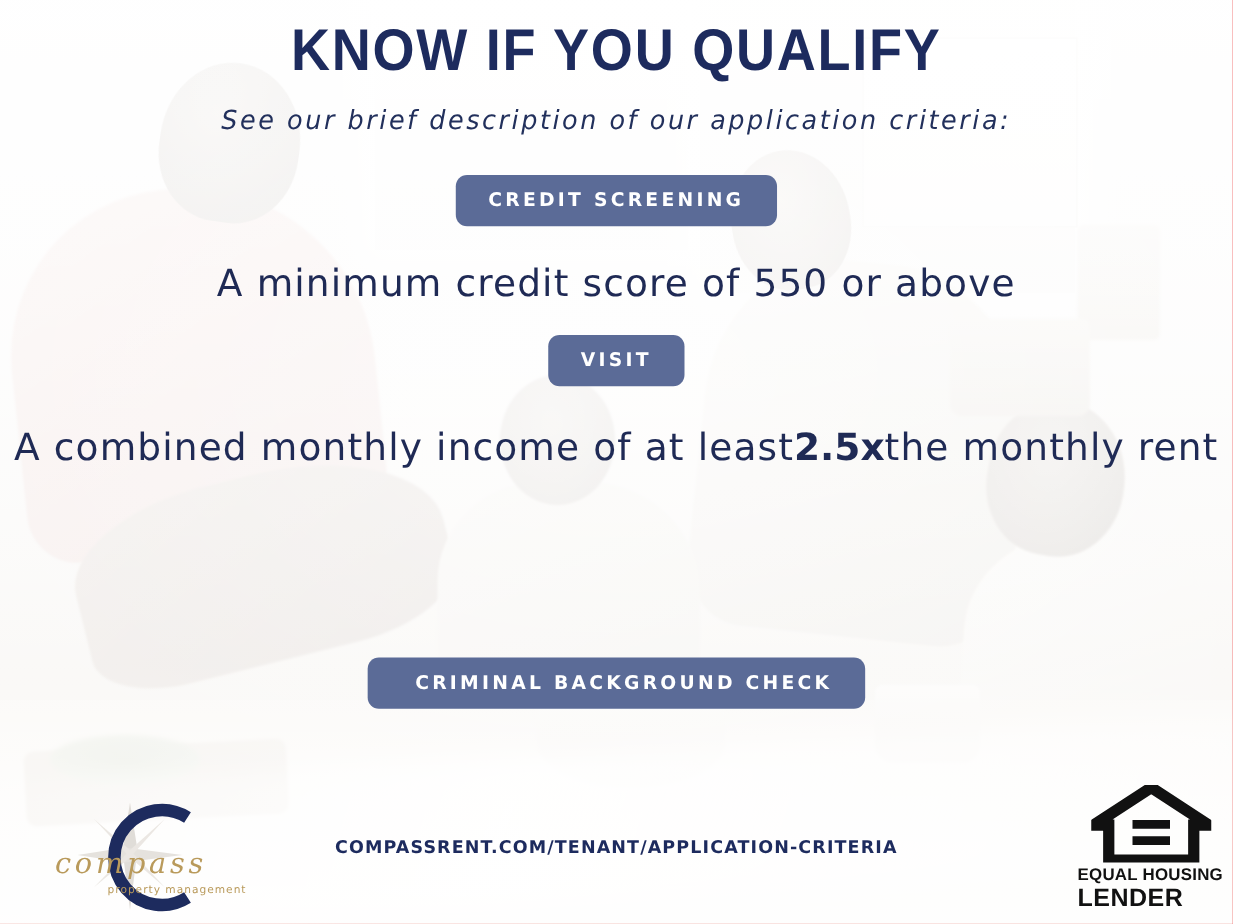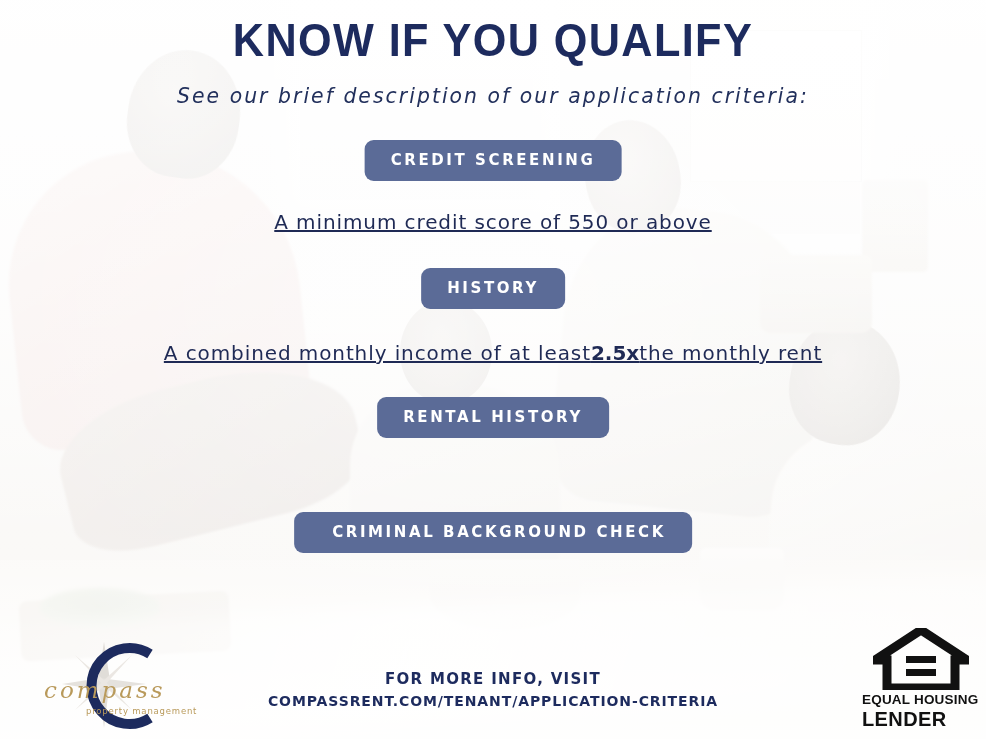--- a/index.html
+++ b/index.html
@@ -244,33 +244,32 @@
     font-size: 15px;
     letter-spacing: 2.6px;
     padding: 11px 26px 12px 26px;
     white-space: nowrap;
     text-align: center;
     box-shadow: 0 0 0 0 rgba(0,0,0,0);
   }
   .badge-credit  { top: 140px; }
   .badge-income  { top: 268px; }
   .badge-rental  { top: 397px; }
-  .badge-criminal{ top: 512px; padding-left: 38px; }
+  .badge-criminal{ top: 526px; padding-left: 38px; }
 
   .criteria-line {
     position: absolute;
     left: 0; right: 0;
     text-align: center;
     font-family: "DejaVu Sans", sans-serif;
     font-weight: 400;
-    font-size: 20px;
+    font-size: 30px;
     letter-spacing: 0.9px;
     color: #1f2a55;
     white-space: nowrap;
-    text-decoration: underline;
   }
   .line-credit   { top: 210px; }
   .line-income   { top: 341px; }
   .line-rental   { top: 473px; }
   .line-criminal { top: 600px; }
 
   .criteria-line .emph {
     font-weight: bold;
     letter-spacing: 0;
   }
@@ -364,29 +363,27 @@
   </div>
 
   <div class="content">
 
     <div class="title">KNOW IF YOU QUALIFY</div>
     <div class="subtitle">See our brief description of our application criteria:</div>
 
     <div class="badge badge-credit">CREDIT SCREENING</div>
     <div class="criteria-line line-credit">A minimum credit score of 550 or above</div>
 
-    <div class="badge badge-income">HISTORY</div>
+    <div class="badge badge-income">VISIT</div>
     <div class="criteria-line line-income"><span>A combined monthly income of at least</span><span class="emph">2.5x</span><span>the monthly rent</span></div>
 
-    <div class="badge badge-rental">RENTAL HISTORY</div>
 
     <div class="badge badge-criminal">CRIMINAL BACKGROUND CHECK</div>
 
     <div class="footer-center">
-      <div class="footer-line-1">FOR MORE INFO, VISIT</div>
       <div class="footer-line-2">COMPASSRENT.COM/TENANT/APPLICATION-CRITERIA</div>
     </div>
 
     <div class="logo-compass">
       <svg width="170" height="100" viewBox="0 0 170 100">
 
         <g opacity="0.55">
           <polygon points="62,6 68,44 62,92 56,44" fill="#c9c3bb"></polygon>
           <polygon points="20,48 58,42 104,48 58,54" fill="#d2ccc4"></polygon>
           <polygon points="33,19 62,44 90,74 62,50" fill="#dcd6ce"></polygon>

